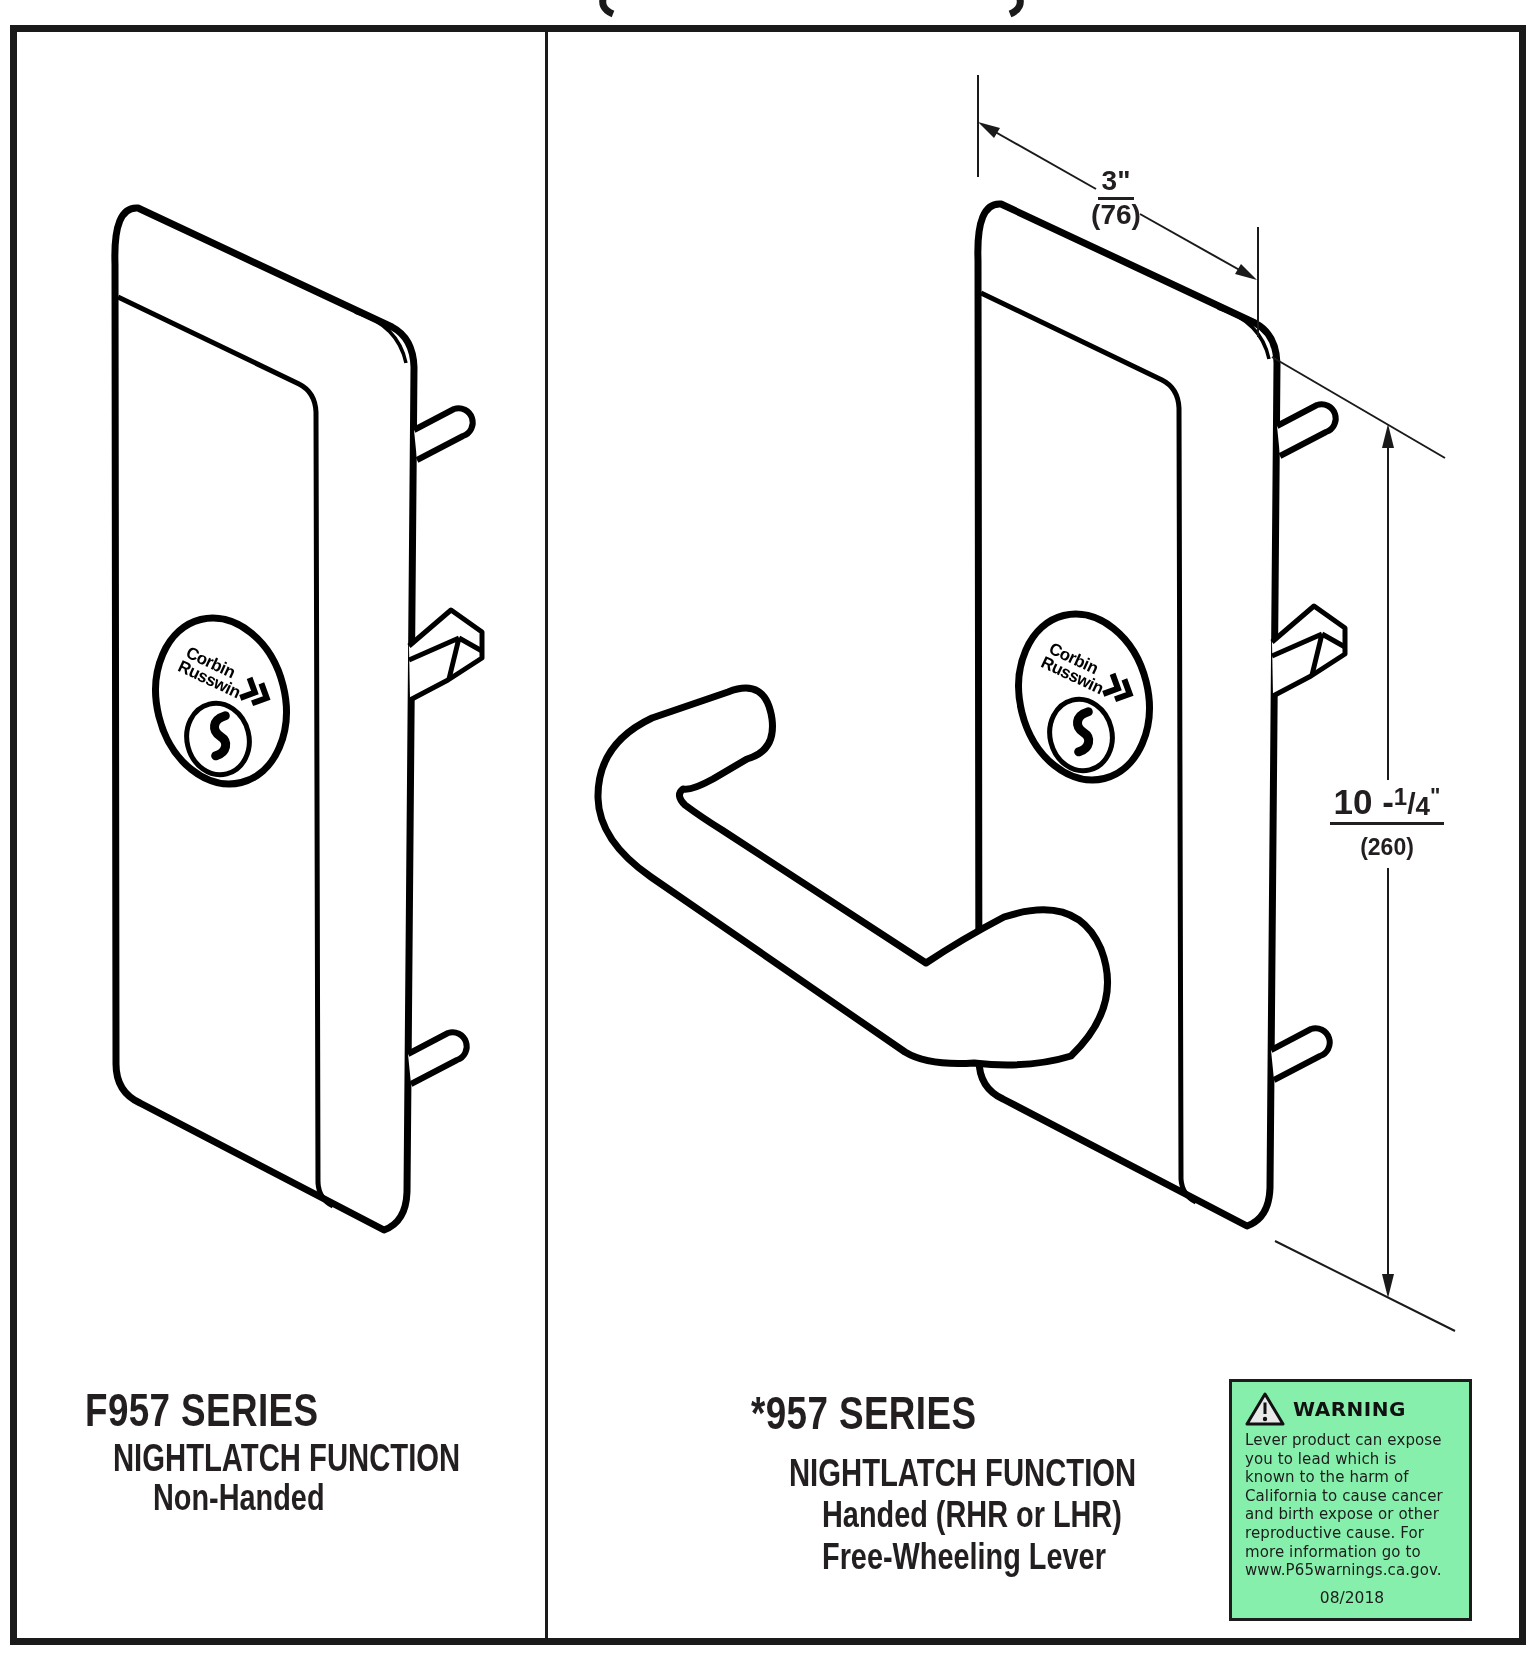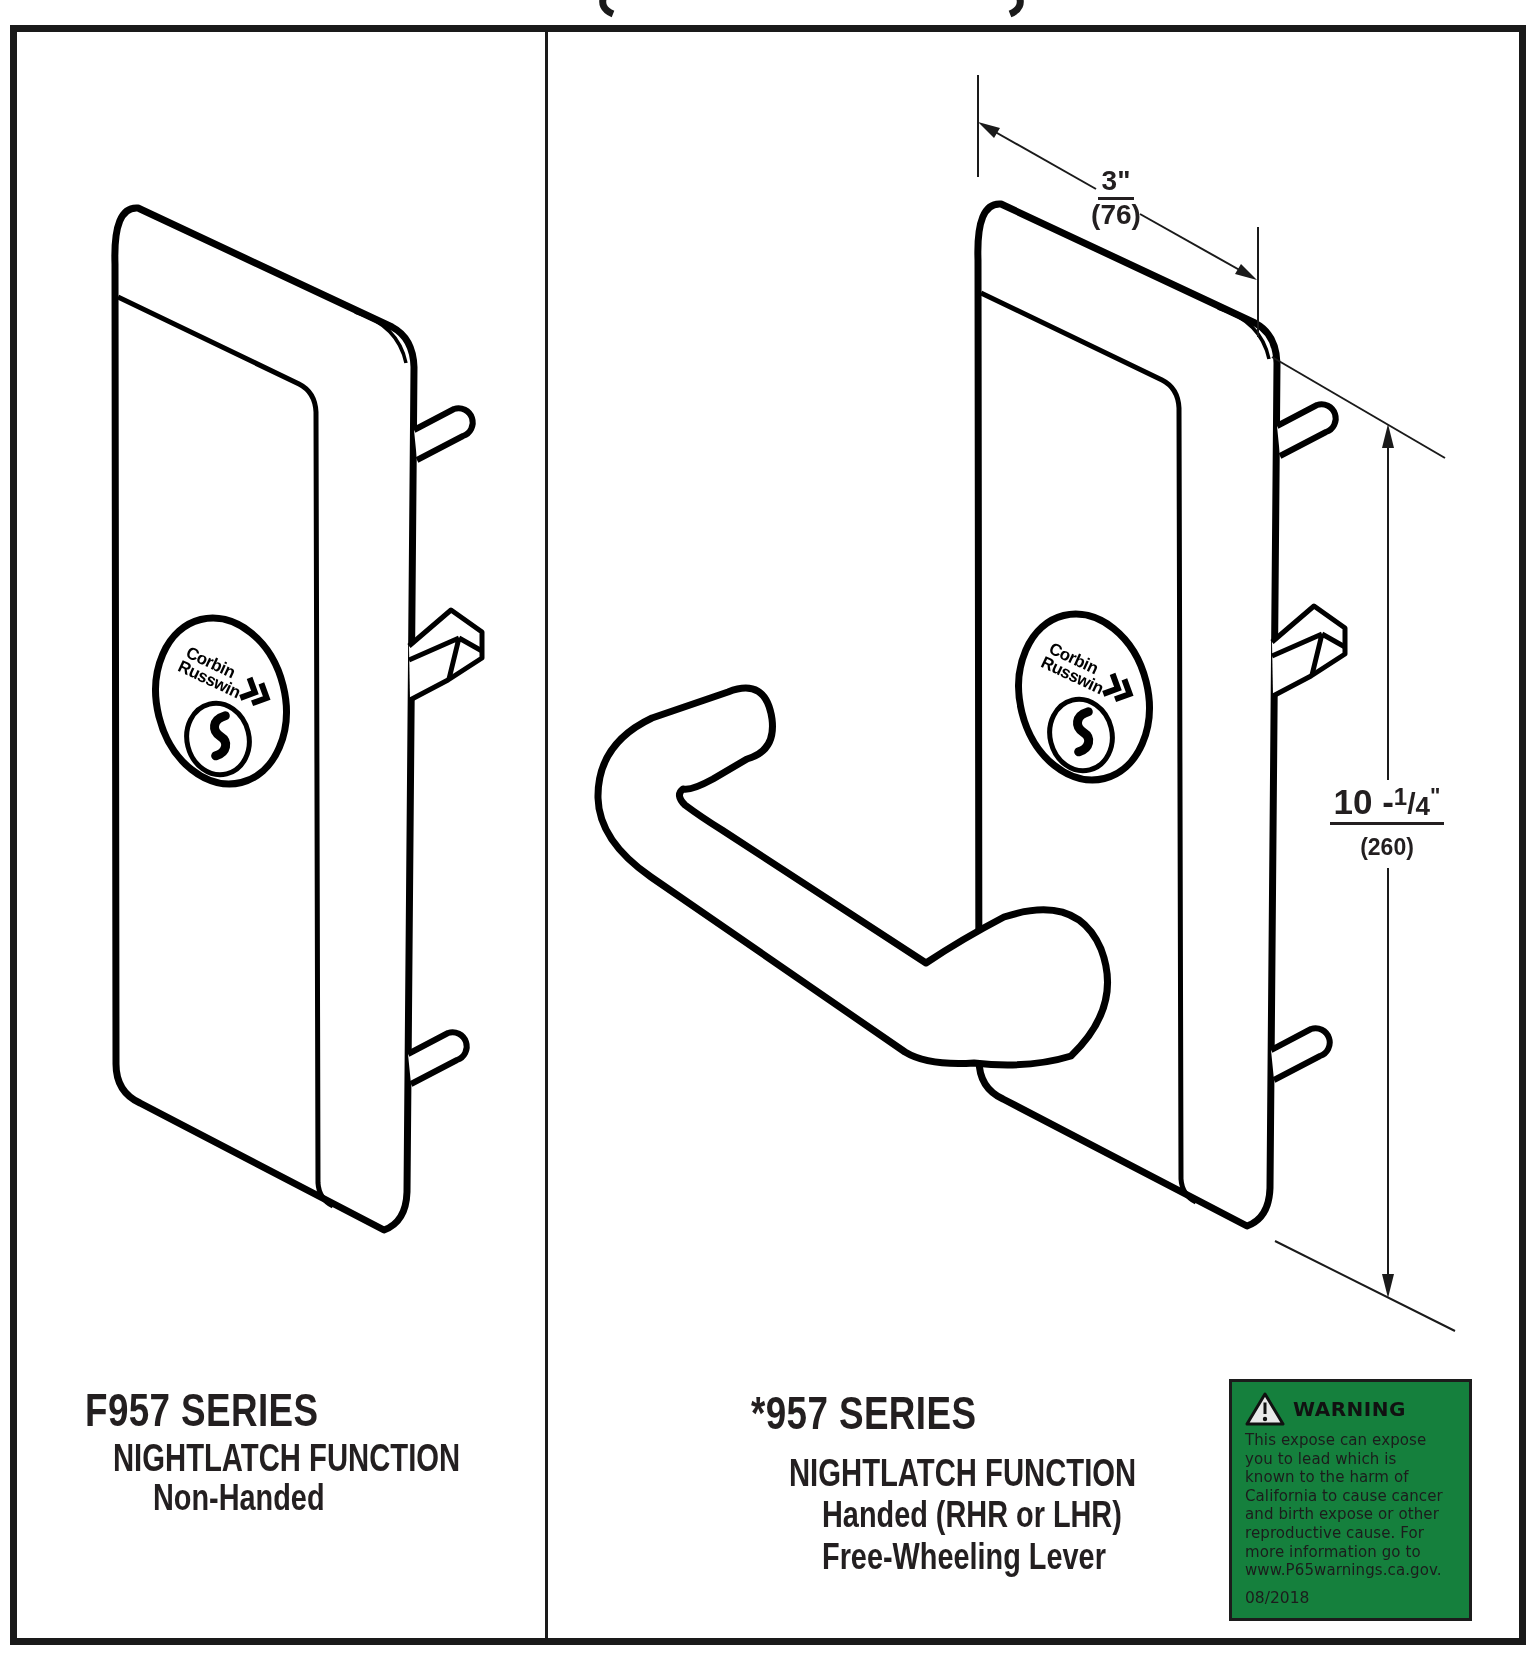--- a/index.html
+++ b/index.html
@@ -21,26 +21,26 @@
   .dim .num{display:inline-block;border-bottom:3px solid #231f20;padding:0 4px 2px;}
   #dim-width{left:1083px;top:166px;width:66px;font-size:28px;}
   #dim-height{left:1319px;top:784px;width:136px;font-size:35px;}
   #dim-height .sup{font-size:24px;position:relative;top:-9px;}
   #dim-height .den{font-size:26px;position:relative;top:1px;}
   #dim-height .slash{font-size:30px;}
   #dim-height .unit{font-size:22px;position:relative;top:-11px;}
   #dim-height .mm{font-size:23px;}
   
   #warning-box{position:absolute;left:1229px;top:1379px;width:243px;height:242px;
-      border:3px solid #1c1c1c;box-sizing:border-box;background:#15803d;z-index:3;
+      border:3px solid #1c1c1c;box-sizing:border-box;background:#86efac;z-index:3;
       font-family:"DejaVu Sans",sans-serif;padding:9px 10px 16px 13px;}
   #warning-header{display:flex;align-items:center;margin-bottom:4px;}
   #warning-title{font-weight:bold;font-size:20px;letter-spacing:0.5px;margin-left:8px;color:#111;}
   #warning-body{font-size:15px;line-height:18.6px;color:#1c1c1c;letter-spacing:0.1px;}
-  #warning-date{text-align:left;font-size:15.5px;margin-top:9px;color:#1c1c1c;}
+  #warning-date{text-align:center;font-size:15.5px;margin-top:9px;color:#1c1c1c;}
 </style>
 </head>
 <body>
 
 <div id="page">
 
   <div class="frame"></div>
   <div class="divider"></div>
 
   <svg id="drawing" viewBox="0 0 1535 1656">
@@ -125,21 +125,21 @@
   <div id="warning-box">
     <div id="warning-header">
       <svg width="40" height="36" viewBox="0 0 40 36">
         <path d="M20,3 L38,33 L2,33 Z" fill="#e9e9e9" stroke="#111" stroke-width="3" stroke-linejoin="round"></path>
         <rect x="18.5" y="11.5" width="3" height="11.5" fill="#111"></rect>
         <circle cx="20" cy="28" r="2.2" fill="#111"></circle>
       </svg>
       <span id="warning-title">WARNING</span>
     </div>
     <div id="warning-body">
-      <div>This expose can expose</div>
+      <div>Lever product can expose</div>
       <div>you to lead which is</div>
       <div>known to the harm of</div>
       <div>California to cause cancer</div>
       <div>and birth expose or other</div>
       <div>reproductive cause. For</div>
       <div>more information go to</div>
       <div>www.P65warnings.ca.gov.</div>
     </div>
     <div id="warning-date">08/2018</div>
   </div>

